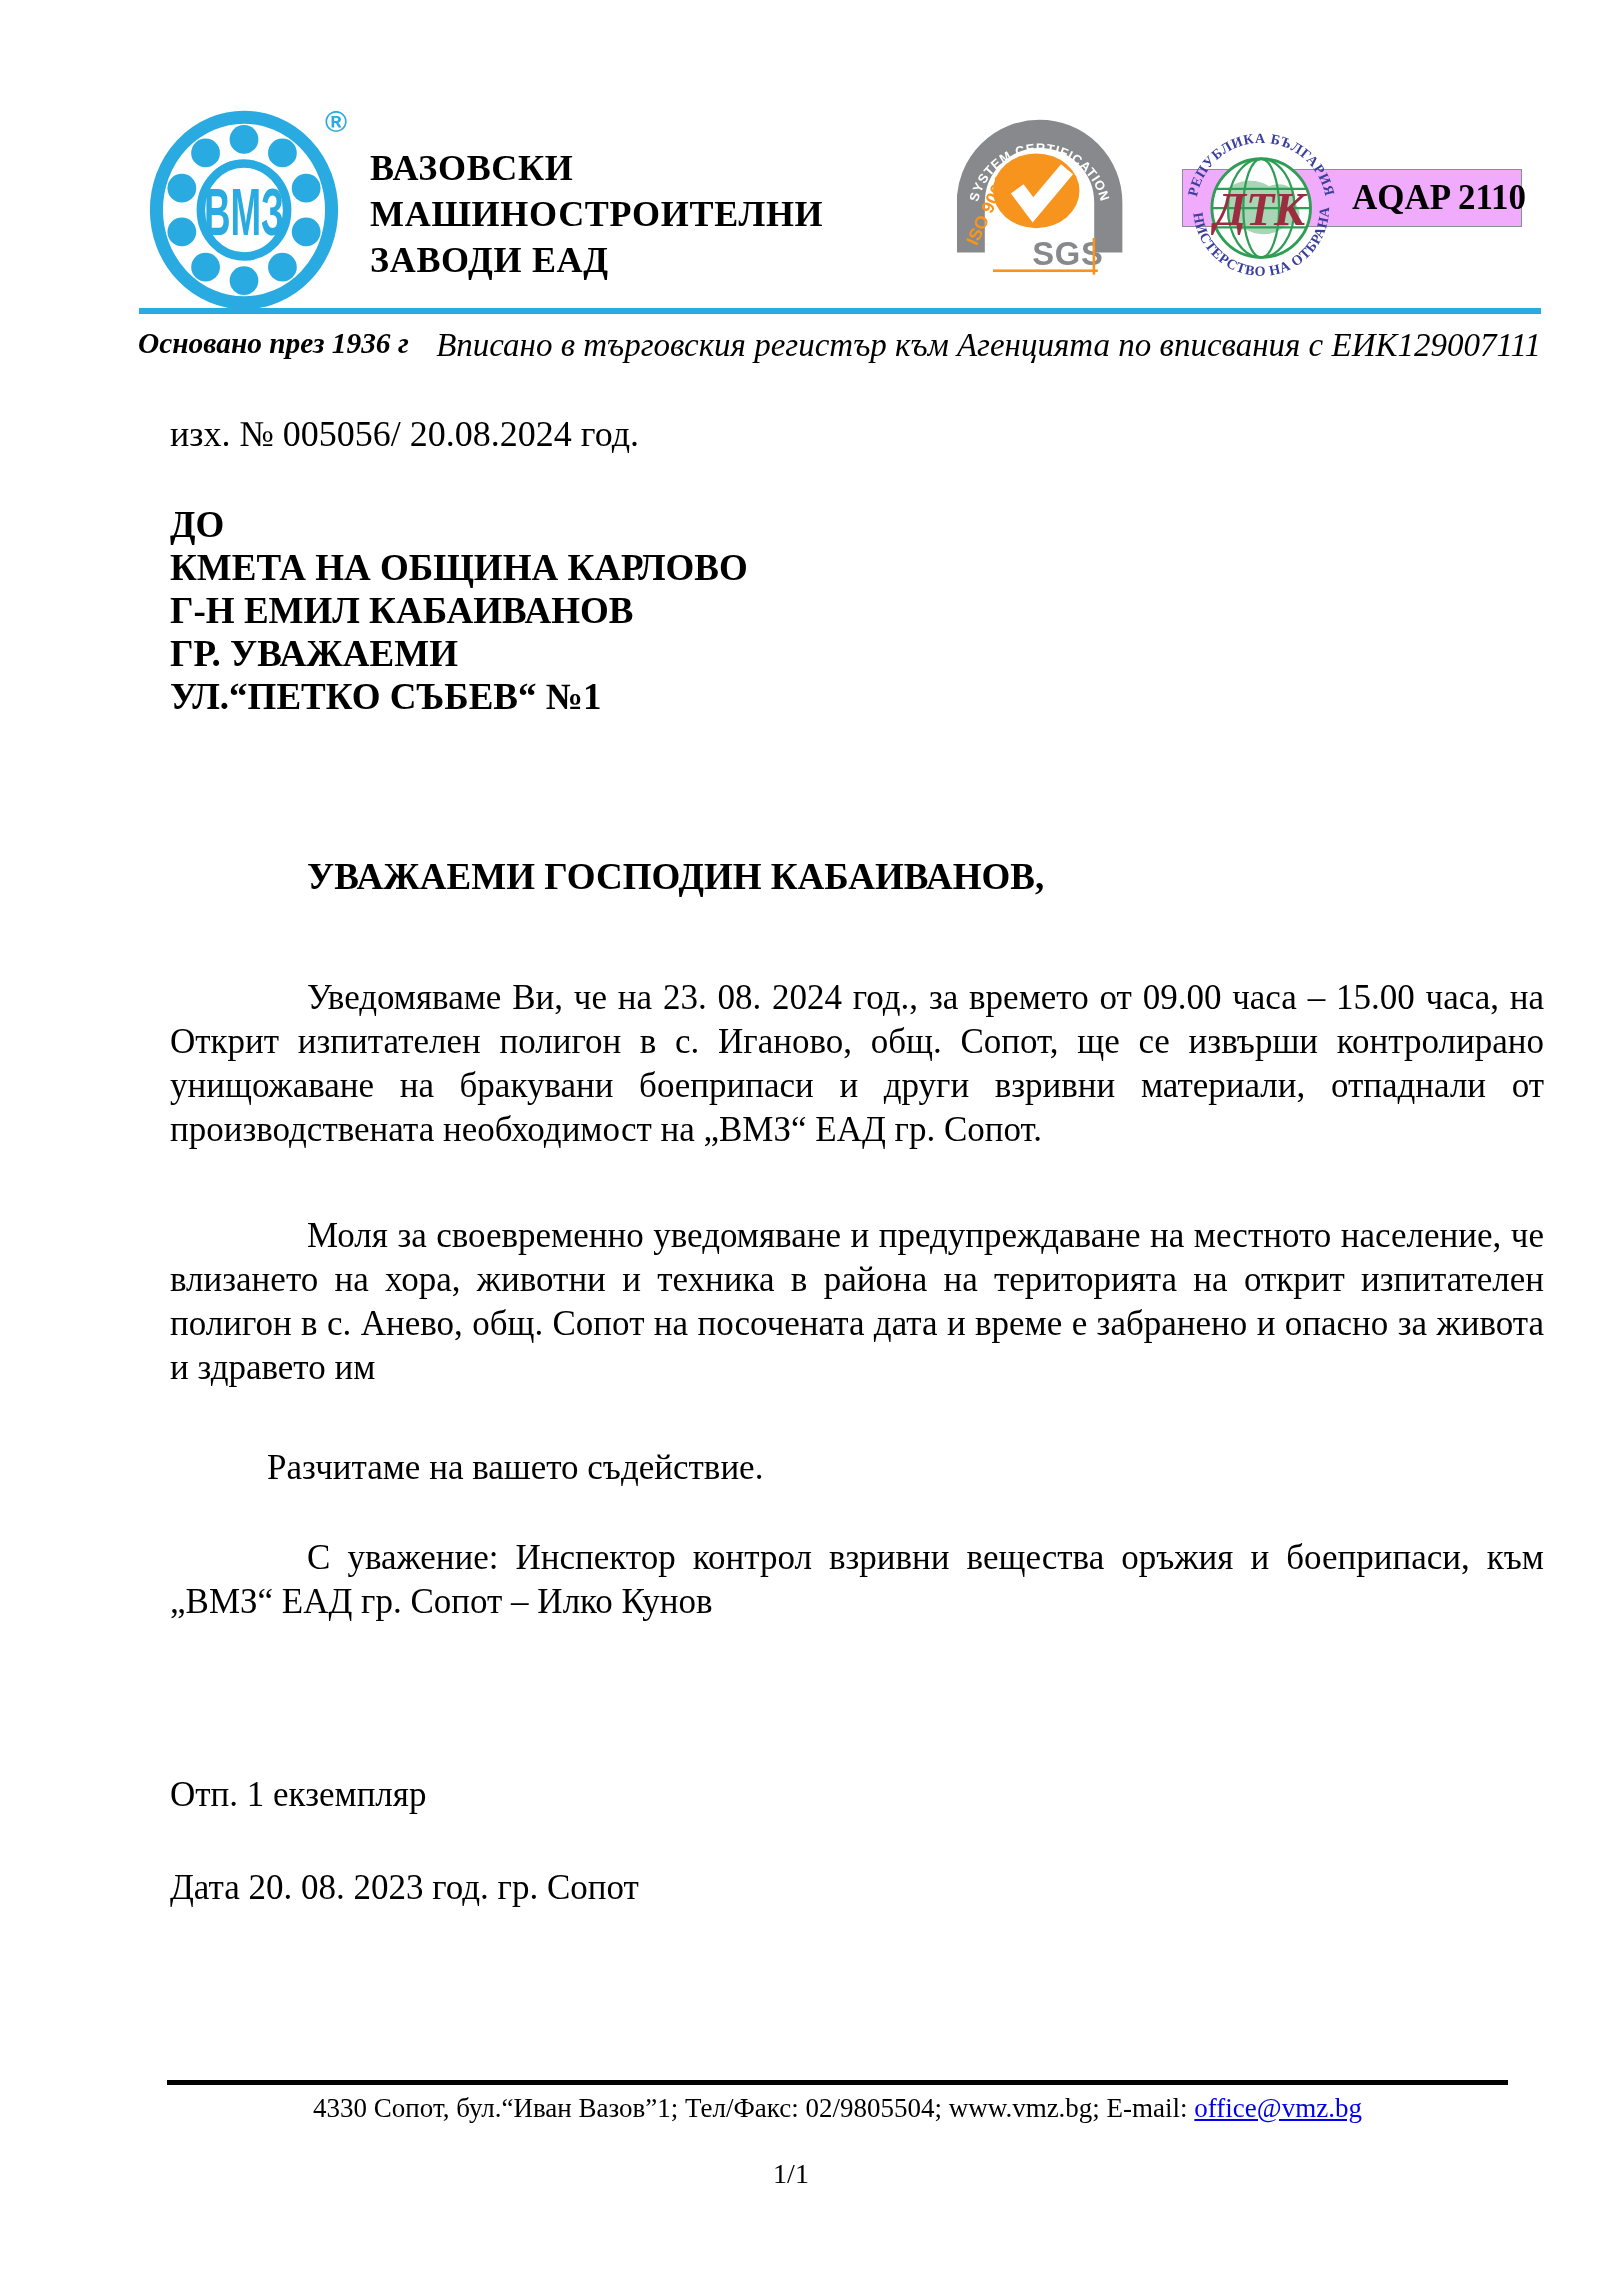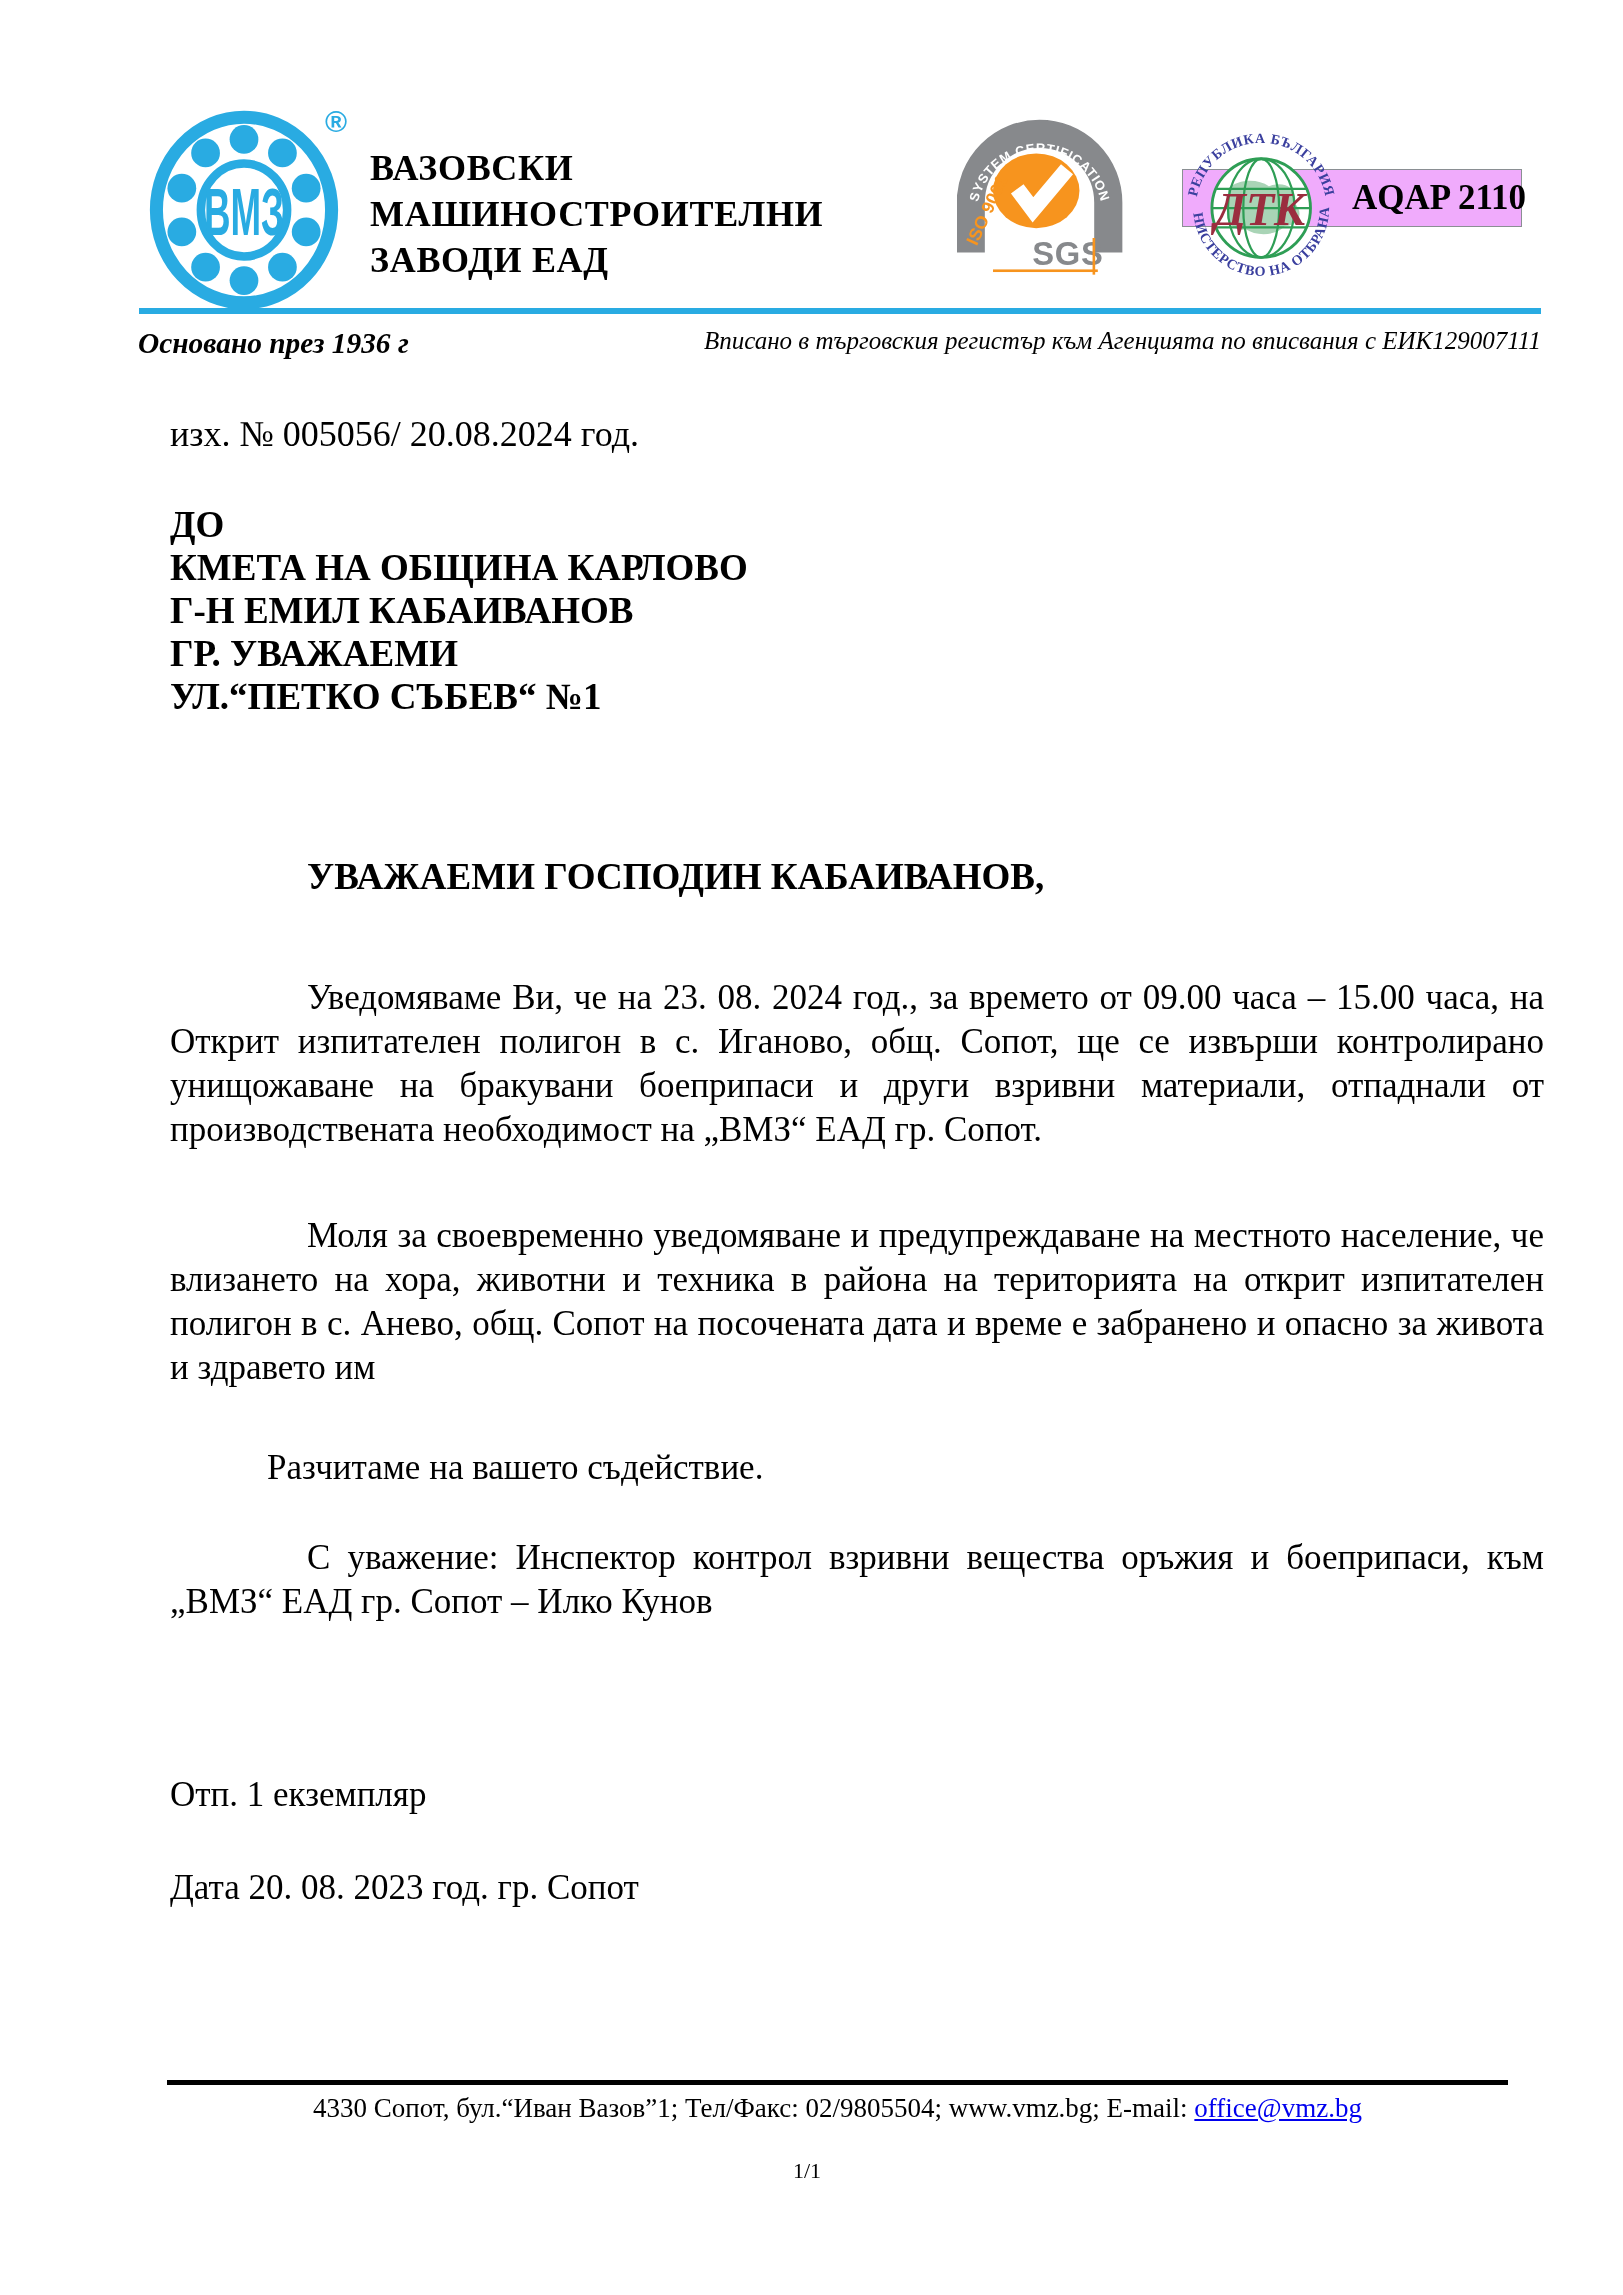--- a/index.html
+++ b/index.html
@@ -36,21 +36,21 @@
   .blue-rule{
     position:absolute;left:139px;top:308px;width:1402px;height:5.9px;
     background:#29abe2;
   }
   .founded{
     position:absolute;left:138px;top:327px;
     font-size:29.4px;font-weight:bold;font-style:italic;
   }
   .registry{
     position:absolute;right:82px;top:327px;
-    font-size:25px;font-style:italic;
+    font-size:33px;font-style:italic;
   }
   
   .body{
     position:absolute;left:170px;top:412px;width:1374px;
     font-size:35px;line-height:44px;
   }
   .ref-line{font-size:36px;}
   .recipient{margin-top:47px;font-size:37px;font-weight:bold;line-height:43px;}
   .salutation{margin-top:137px;font-size:37px;font-weight:bold;padding-left:137px;}
   .para{ text-align:justify; text-indent:137px;}
@@ -65,21 +65,21 @@
   .footer-rule{
     position:absolute;left:167px;top:2080px;width:1341px;height:5.2px;background:#000;
   }
   .footer-text{
     position:absolute;left:167px;top:2093px;width:1341px;
     text-align:center;font-size:27px;
   }
   .footer-text a{color:#0000ee;text-decoration:underline;}
   .page-num{
     position:absolute;left:0;top:2158px;width:1582px;
-    text-align:center;font-size:22px;margin-left:16px;
+    text-align:center;font-size:28px;
   }
 </style>
 </head>
 <body>
 
 <div class="page">
 
   <svg class="vmz-logo" width="190" height="200" viewBox="0 0 290 306">
     <ellipse cx="145" cy="153" rx="134" ry="142" fill="none" stroke="#29abe2" stroke-width="20"></ellipse>
     <g fill="#29abe2">

